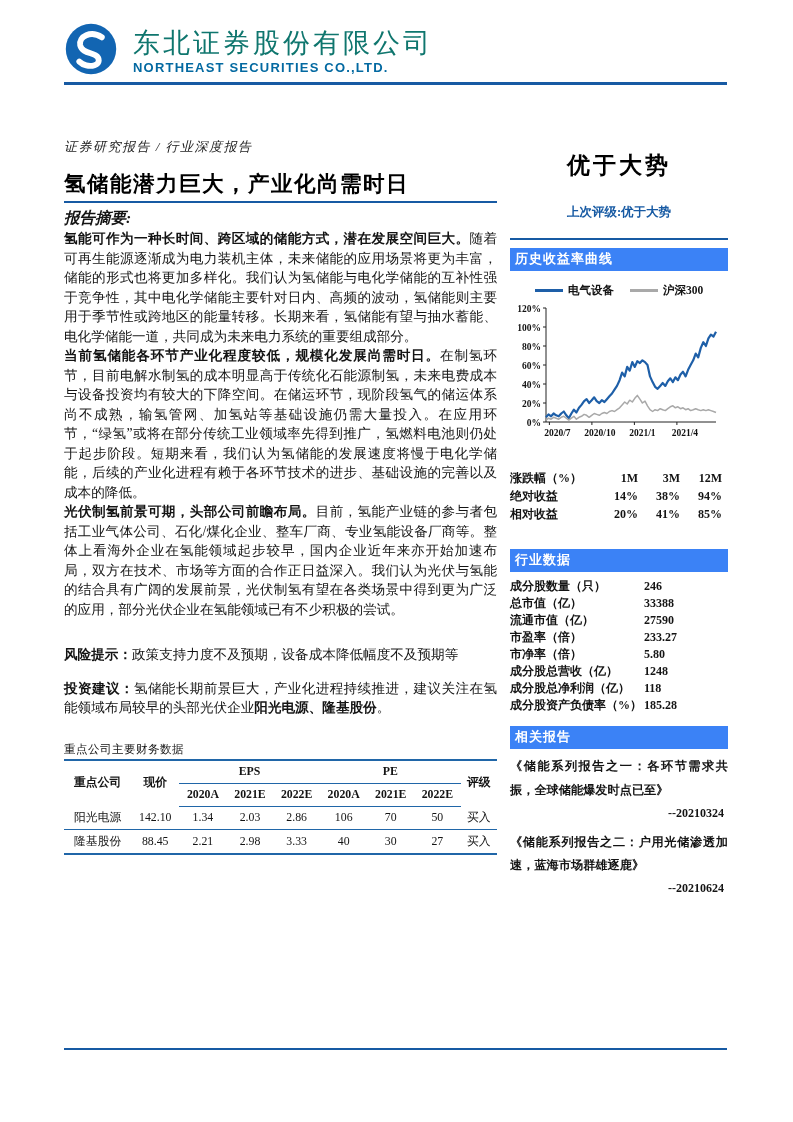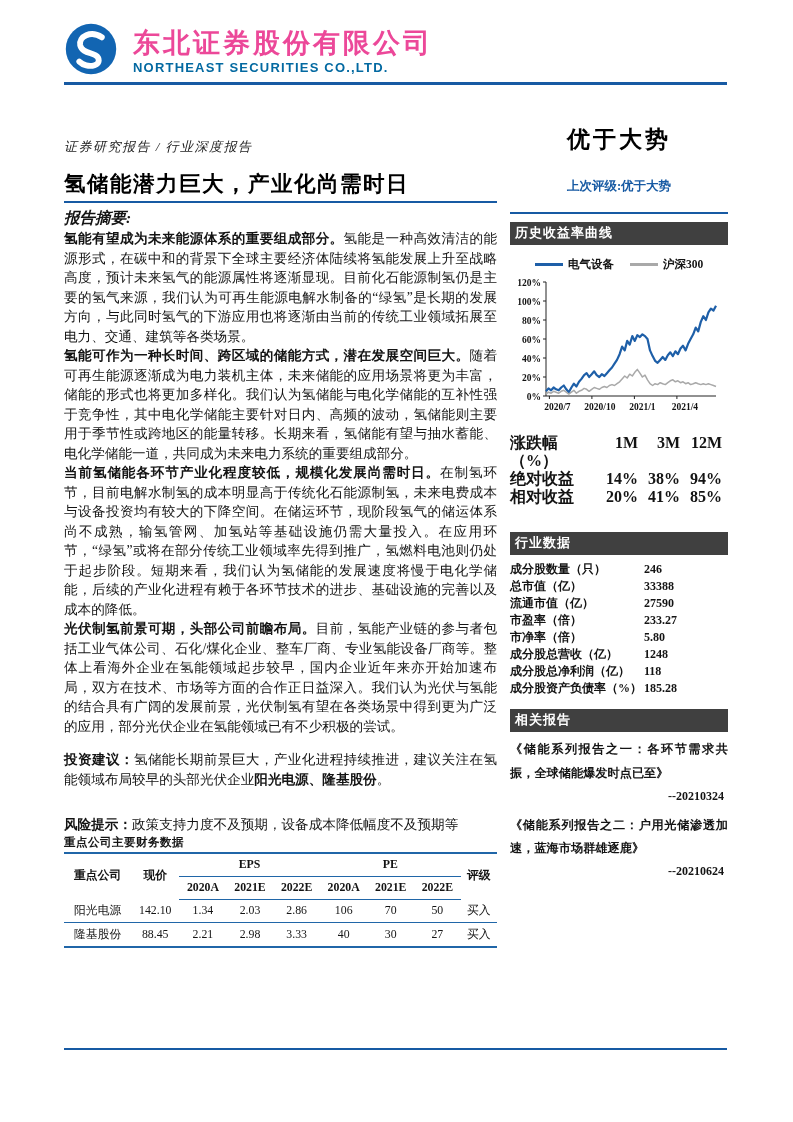--- a/index.html
+++ b/index.html
@@ -3,65 +3,65 @@
 <meta charset="utf-8">
 <style>
   html,body{margin:0;padding:0;}
   body{width:793px;height:1122px;background:#ffffff;position:relative;
        font-family:"Liberation Serif",serif;color:#141414;overflow:hidden;}
 
   
   .header{position:absolute;left:64px;top:22px;width:663px;}
   .logo-row{display:flex;align-items:center;gap:15px;}
   .brand-text{display:flex;flex-direction:column;}
-  .name-cn{font-family:"Liberation Sans",sans-serif;font-size:27px;font-weight:bold;
-           color:#ec4899;letter-spacing:3px;line-height:30px;text-align:center;}
+  .name-cn{font-family:"Liberation Sans",sans-serif;font-size:27px;font-weight:normal;
+           color:#0f766e;letter-spacing:3px;line-height:30px;text-align:center;}
   .name-en{font-family:"Liberation Sans",sans-serif;font-size:13px;font-weight:bold;
            color:#0369a1;letter-spacing:1.2px;margin-top:2px;}
   .header-rule{position:absolute;left:64px;top:82px;width:663px;height:2.5px;background:#175AA3;}
 
   
   .left{position:absolute;left:64px;top:138px;width:433px;}
   .category{font-size:13px;font-style:italic;letter-spacing:1.5px;color:#222;}
   .title{font-size:21.5px;font-weight:bold;letter-spacing:1.5px;margin-top:13px;color:#000;}
   .subtitle{text-align:right;font-weight:bold;font-size:14.5px;margin-top:7px;letter-spacing:0.5px;}
   .title-rule{height:2px;background:#175AA3;margin-top:3px;}
   .summary-heading{font-size:15.5px;font-weight:bold;margin-top:5px;font-style:italic;}
   .para{font-size:13.6px;line-height:19.5px;text-align:justify;margin:0;}
   .para .lead{font-weight:bold;}
   .advice{margin-top:14px;}
   .risk{margin-top:26px;}
 
   
-  .kc-caption{font-size:11.5px;font-weight:bold;letter-spacing:0.5px;}
+  .kc-caption{font-size:11.5px;font-weight:normal;margin-top:24px;letter-spacing:0.5px;}
   table.kc{width:100%;border-collapse:collapse;margin-top:2px;font-size:11.8px;
            border-top:2px solid #2066A8;border-bottom:2px solid #2066A8;}
   table.kc th,table.kc td{padding:3.5px 2px;text-align:center;font-weight:bold;white-space:nowrap;}
   table.kc td{font-weight:normal;}
   table.kc .grp{border-bottom:1.2px solid #2066A8;}
   table.kc tr.yr th{border-bottom:1.5px solid #2066A8;}
   table.kc tbody tr td{border-bottom:1.2px solid #2066A8;}
   table.kc tbody tr:last-child td{border-bottom:none;}
 
   
-  .right{position:absolute;left:510px;top:124px;width:218px;}
+  .right{position:absolute;left:510px;top:150px;width:218px;}
   .rating{text-align:center;font-size:23px;font-weight:bold;letter-spacing:3px;color:#000;}
   .prev-rating{text-align:center;color:#175AA3;font-weight:bold;font-size:12.5px;margin-top:23px;}
   .rating-rule{height:2px;background:#175AA3;margin-top:17px;}
-  .banner{background:#404040;color:#fff;font-weight:bold;font-size:13px;
+  .banner{background:#3b82f6;color:#fff;font-weight:bold;font-size:13px;
           padding:2px 5px 3px;margin-top:8px;letter-spacing:1px;}
   .legend{display:flex;justify-content:center;gap:16px;margin-top:12px;
           font-size:11.5px;font-weight:bold;align-items:center;}
   .legend-item{display:flex;align-items:center;gap:5px;justify-content:flex-end;}
   .legend-swatch{display:inline-block;width:28px;height:2.6px;background:#1E5FA8;}
   .chart{margin-top:4px;}
   .ct{font-size:9.5px;font-weight:bold;font-family:"Liberation Serif",serif;fill:#111;}
 
-  .perf-table{display:grid;grid-template-columns:92px 1fr 1fr 1fr;margin-top:12px;
-              font-size:16px;font-weight:bold;line-height:18px;}
+  .perf-table{display:grid;grid-template-columns:92px 1fr 1fr 1fr;margin-top:21px;
+              font-size:12px;font-weight:bold;line-height:18px;}
   .perf-table .num{text-align:right;padding-right:6px;}
 
   .ind-list{margin-top:6px;font-size:12px;font-weight:bold;}
   .ind-row{display:grid;grid-template-columns:1fr 84px;line-height:17px;}
 
   .rel-item{font-size:12.2px;font-weight:bold;line-height:1.95;text-align:justify;margin-top:6px;}
   .rel-date{text-align:right;font-size:12px;font-weight:bold;margin:3px 4px 10px 0;}
 
   .footer-rule{position:absolute;left:64px;top:1048px;width:663px;height:2px;background:#175AA3;}
 </style>
@@ -83,28 +83,27 @@
   </div>
 </div>
 <div class="header-rule"></div>
 
 <div class="left">
   <div class="category">证券研究报告 / 行业深度报告</div>
   <div class="title">氢储能潜力巨大，产业化尚需时日</div>
   <div class="title-rule"></div>
   <div class="summary-heading">报告摘要:</div>
 
-  <p class="para"><span class="lead">氢能有望成为未来能源体系的重要组成部分。</span><span>氢能是一种高效清洁的能源形式，在碳中和的背景下全球主要经济体陆续将氢能发展上升至战略高度，预计未来氢气的能源属性将逐渐显现。目前化石能源制氢仍是主要的氢气来源，我们认为可再生能源电解水制备的“绿氢”是长期的发展方向，与此同时氢气的下游应用也将逐渐由当前的传统工业领域拓展至电力、交通、建筑等各类场景。</span></p>
   <p class="para"><span class="lead">氢能可作为一种长时间、跨区域的储能方式，潜在发展空间巨大。</span><span>随着可再生能源逐渐成为电力装机主体，未来储能的应用场景将更为丰富，储能的形式也将更加多样化。我们认为氢储能与电化学储能的互补性强于竞争性，其中电化学储能主要针对日内、高频的波动，氢储能则主要用于季节性或跨地区的能量转移。长期来看，氢储能有望与抽水蓄能、电化学储能一道，共同成为未来电力系统的重要组成部分。</span></p>
   <p class="para"><span class="lead">当前氢储能各环节产业化程度较低，规模化发展尚需时日。</span><span>在制氢环节，目前电解水制氢的成本明显高于传统化石能源制氢，未来电费成本与设备投资均有较大的下降空间。在储运环节，现阶段氢气的储运体系尚不成熟，输氢管网、加氢站等基础设施仍需大量投入。在应用环节，“绿氢”或将在部分传统工业领域率先得到推广，氢燃料电池则仍处于起步阶段。短期来看，我们认为氢储能的发展速度将慢于电化学储能，后续的产业化进程有赖于各环节技术的进步、基础设施的完善以及成本的降低。</span></p>
   <p class="para"><span class="lead">光伏制氢前景可期，头部公司前瞻布局。</span><span>目前，氢能产业链的参与者包括工业气体公司、石化/煤化企业、整车厂商、专业氢能设备厂商等。整体上看海外企业在氢能领域起步较早，国内企业近年来亦开始加速布局，双方在技术、市场等方面的合作正日益深入。我们认为光伏与氢能的结合具有广阔的发展前景，光伏制氢有望在各类场景中得到更为广泛的应用，部分光伏企业在氢能领域已有不少积极的尝试。</span></p>
 
+  <p class="para risk"><span class="lead">风险提示：</span><span>政策支持力度不及预期，设备成本降低幅度不及预期等</span></p>
+
   <p class="para advice"><span class="lead">投资建议：</span><span>氢储能长期前景巨大，产业化进程持续推进，建议关注在氢能领域布局较早的头部光伏企业</span><span class="lead">阳光电源、隆基股份</span><span>。</span></p>
-
-  <p class="para risk"><span class="lead">风险提示：</span><span>政策支持力度不及预期，设备成本降低幅度不及预期等</span></p>
 
   <div class="kc-caption">重点公司主要财务数据</div>
   <table class="kc">
     <thead>
       <tr>
         <th rowspan="2">重点公司</th>
         <th rowspan="2">现价</th>
         <th colspan="3" class="grp">EPS</th>
         <th colspan="3" class="grp">PE</th>
         <th rowspan="2">评级</th>

